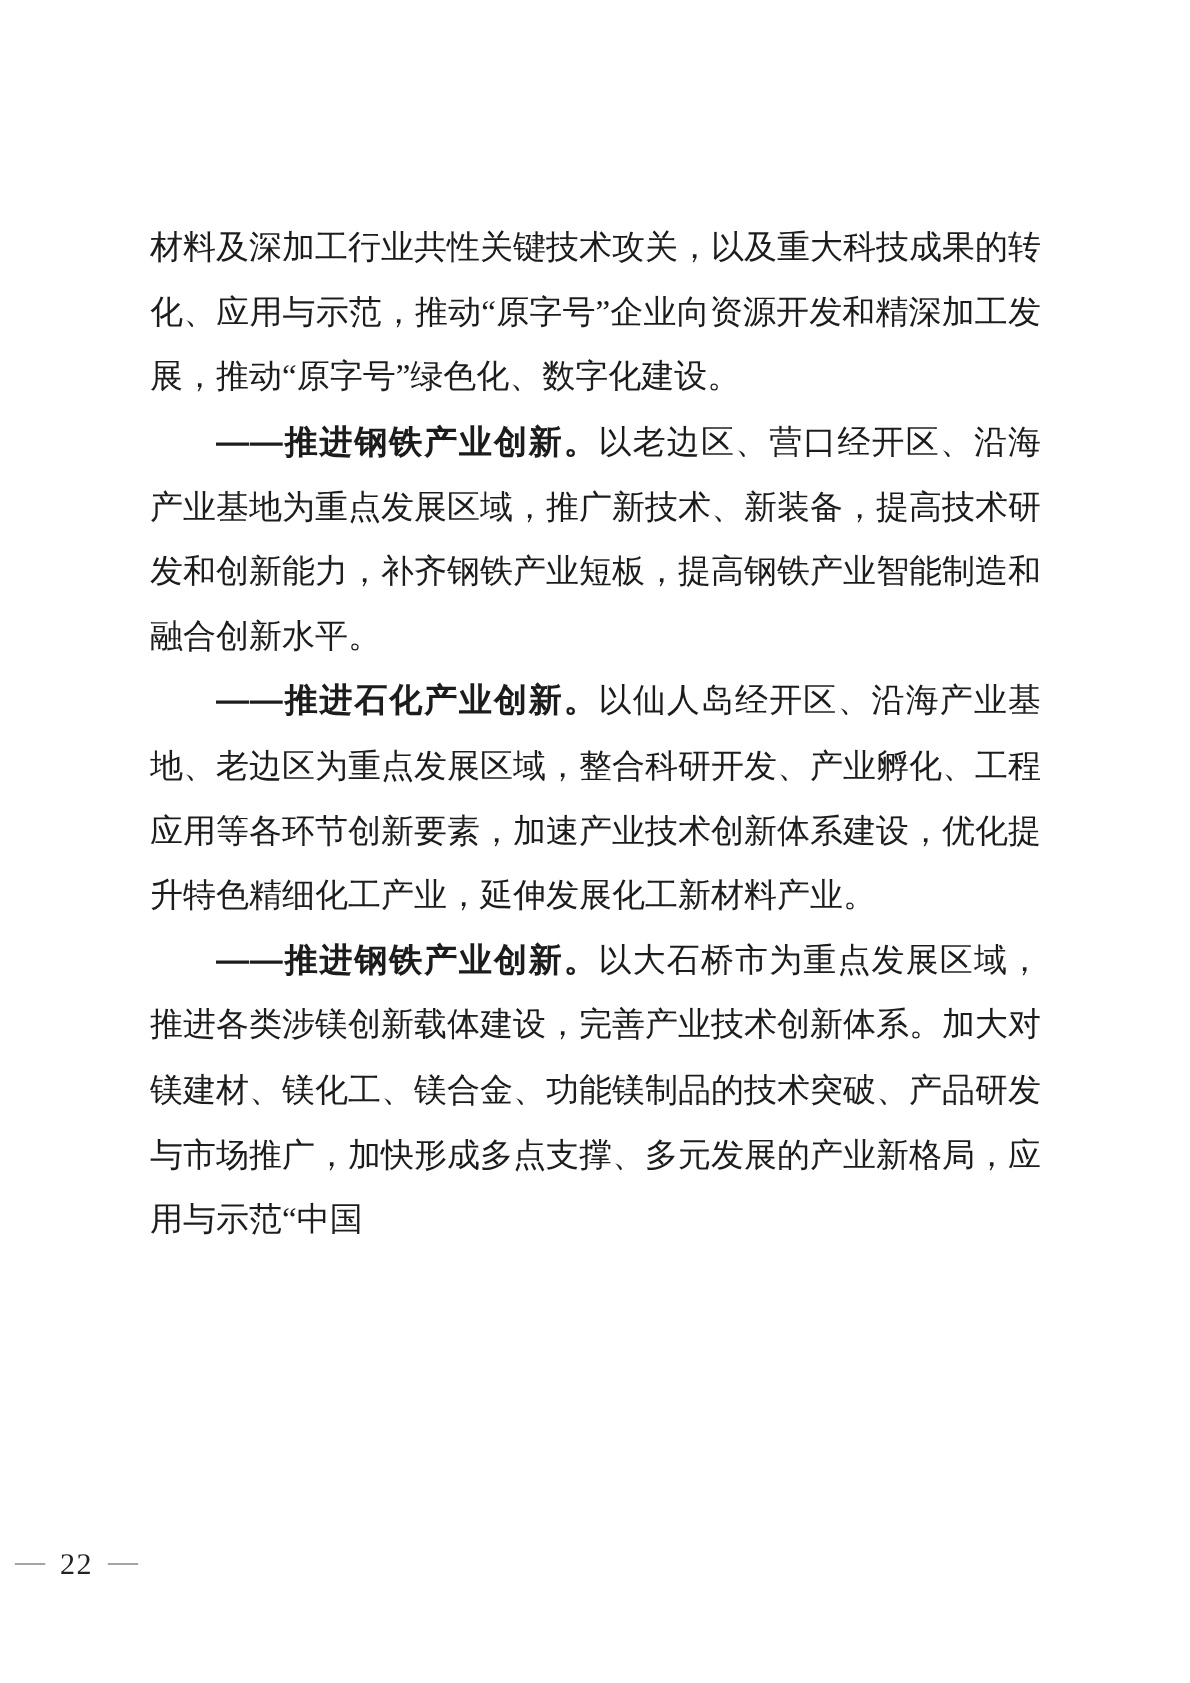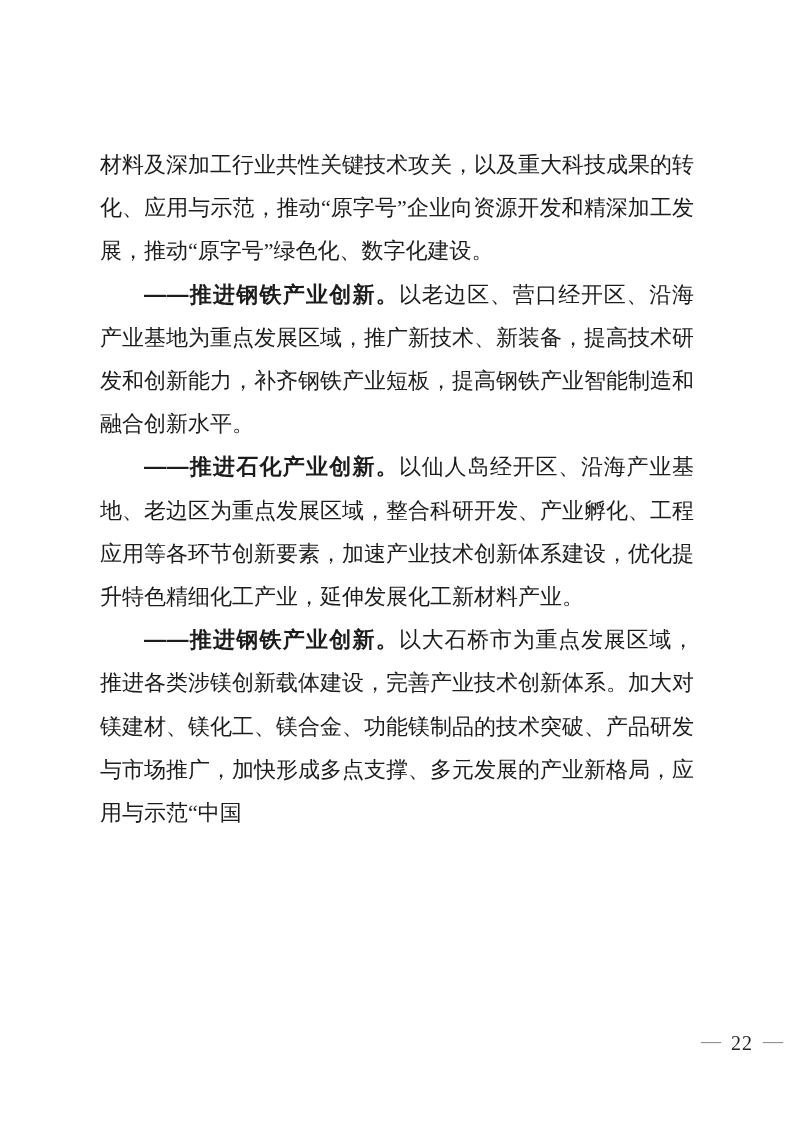--- a/index.html
+++ b/index.html
@@ -37,21 +37,21 @@
   .para .lead {
     font-weight: bold;
     font-family: "Liberation Sans", "DejaVu Sans", sans-serif;
     letter-spacing: 0.5px;
   }
   .footer {
     position: absolute;
     left: 0;
     top: 1030px;
     width: 100%;
-    text-align: right;
+    text-align: left;
     font-size: 20px;
     line-height: 26px;
     color: #1c1c1c;
   }
   .footer .dash {
     color: #8a8a8a;
     margin: 0 10px;
     position: relative;
     top: -2px;
   }

